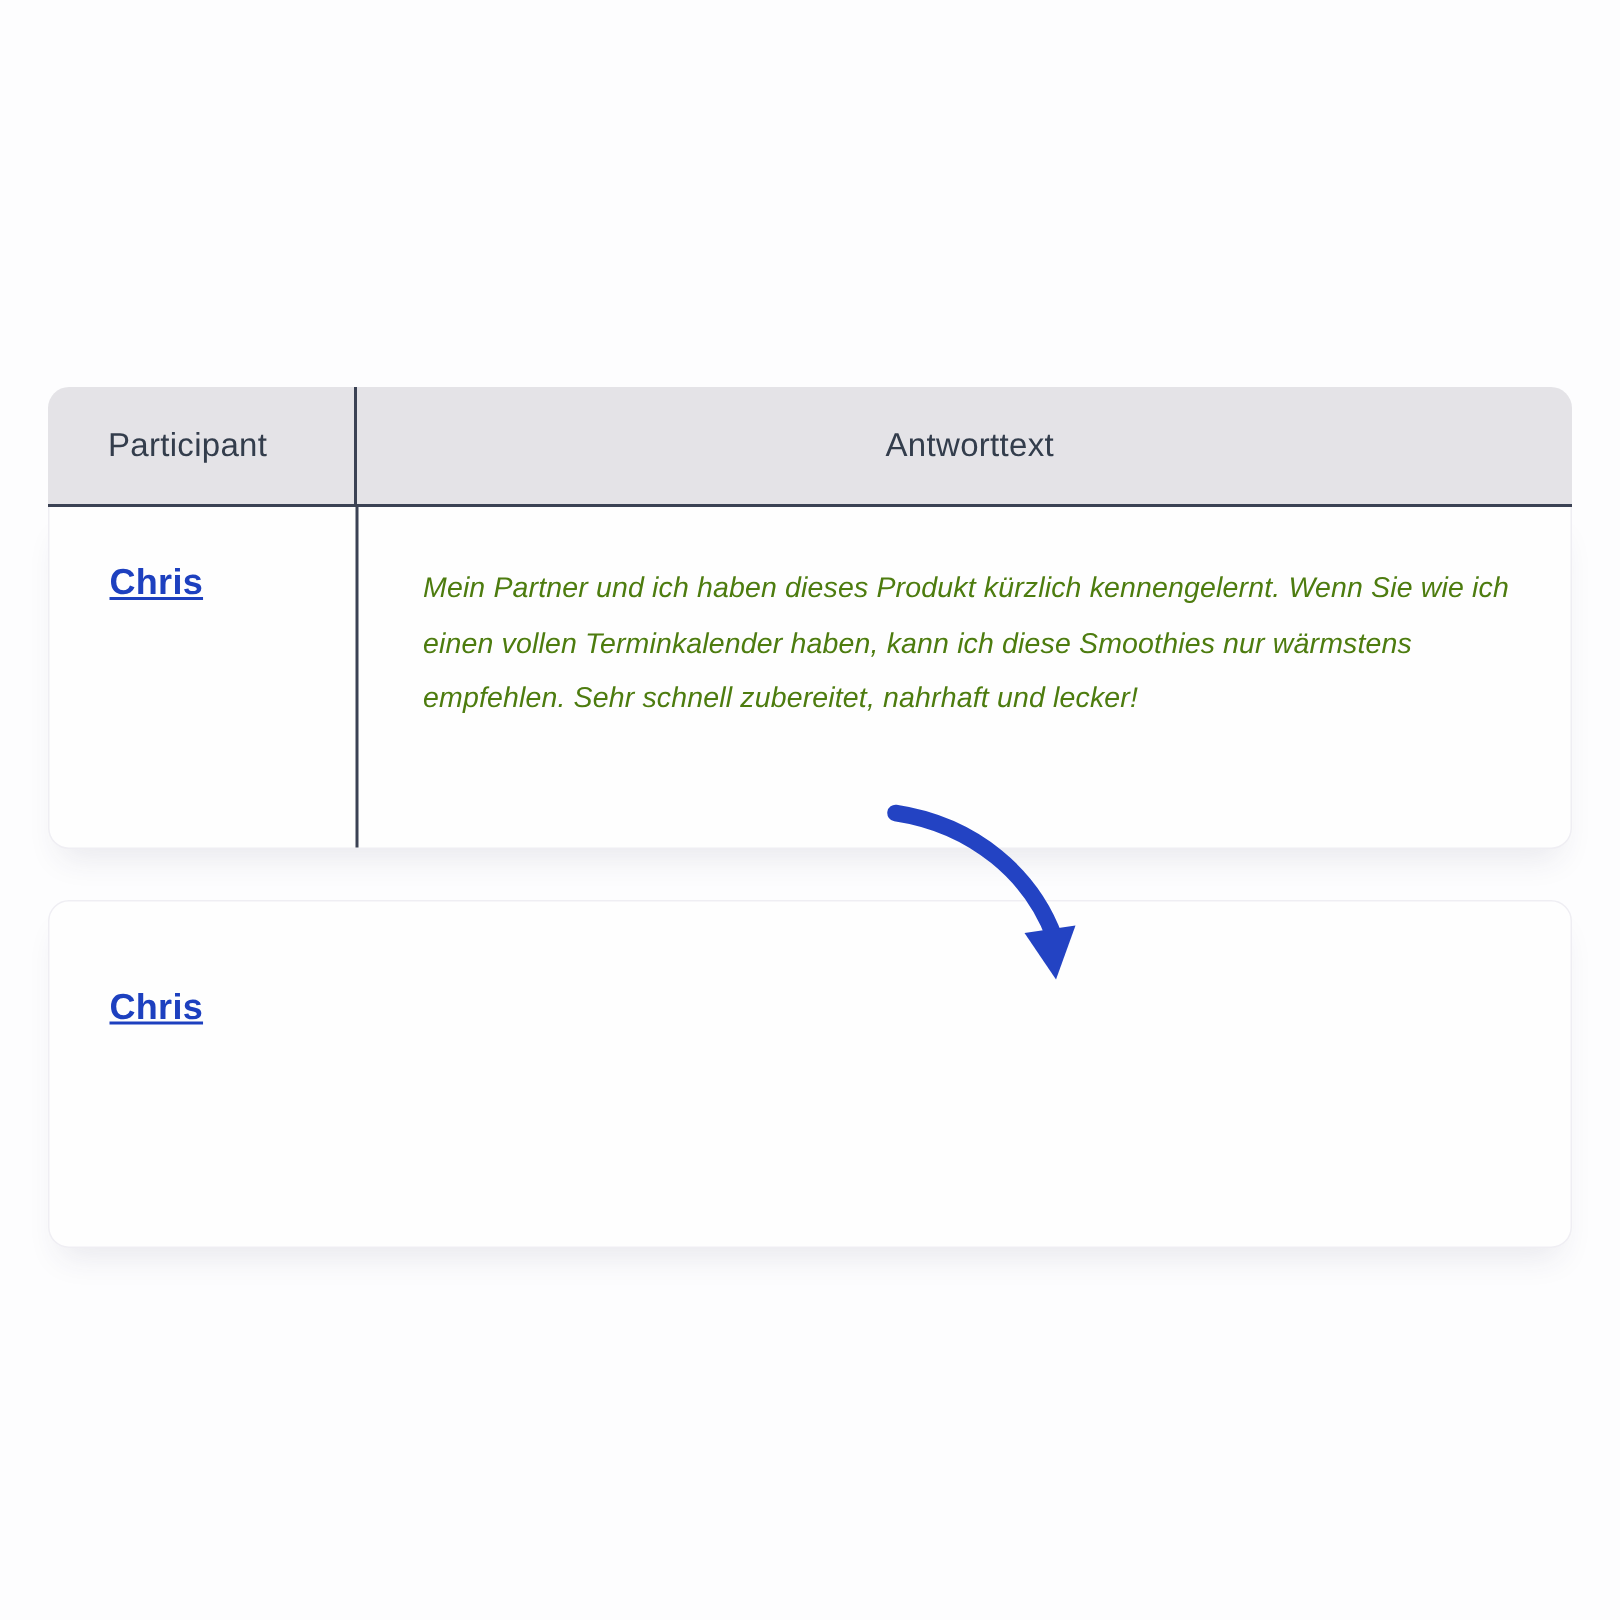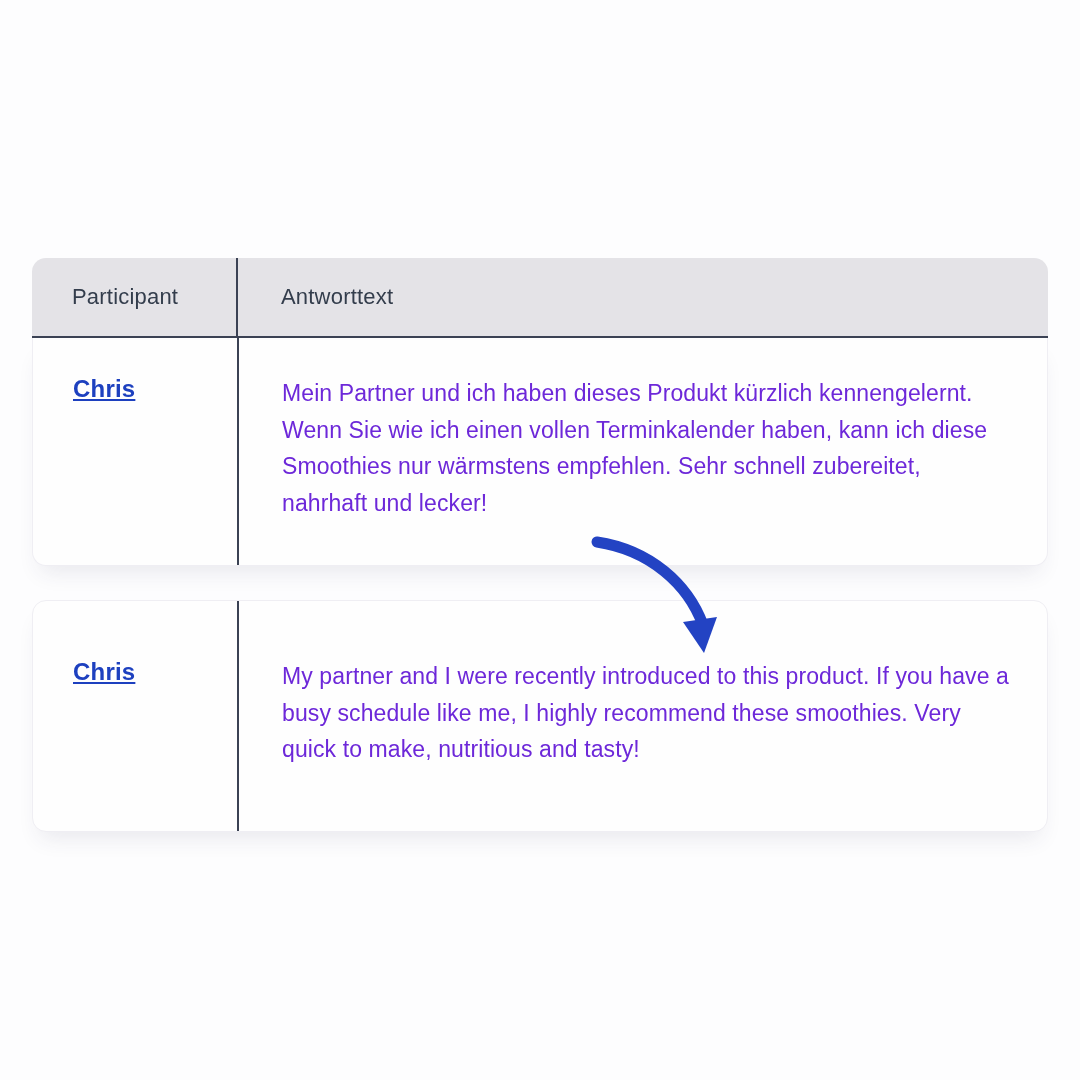--- a/index.html
+++ b/index.html
@@ -66,20 +66,21 @@
     flex: 0 0 204px;
     box-sizing: border-box;
     padding-left: 40px;
   }
   .col-text {
     flex: 1 1 auto;
     border-left: 2px solid #3b4254;
     box-sizing: border-box;
     padding-left: 43px;
     padding-right: 36px;
+    justify-content: center;
   }
   .header-row .col-participant,
   .header-row .col-text {
     display: flex;
     align-items: center;
   }
   .header-label {
     font-size: 22px;
     color: #333d4c;
     letter-spacing: 0.2px;
@@ -96,25 +97,26 @@
   }
   .participant-name {
     font-size: 24px;
     font-weight: bold;
     color: #1d40bf;
     letter-spacing: 0.2px;
     text-decoration: underline;
   }
   .answer-text {
     margin: 0;
-    font-size: 23px;
+    font-size: 19px;
     line-height: 36.5px;
-    color: #6d28d9;
+    color: #4d7c0f;
     max-width: 740px;
     letter-spacing: 0.1px;
+    font-style: italic;
   }
 
   
   .arrow-wrap {
     position: absolute;
     left: 553px;
     top: 524px;
     width: 190px;
     height: 150px;
     z-index: 5;
@@ -142,23 +144,20 @@
       <div class="col-text">
         <p class="answer-text">Mein Partner und ich haben dieses Produkt kürzlich kennengelernt. Wenn Sie wie ich einen vollen Terminkalender haben, kann ich diese Smoothies nur wärmstens empfehlen. Sehr schnell zubereitet, nahrhaft und lecker!</p>
       </div>
     </div>
   </section>
 
   <section class="card2">
     <div class="col-participant">
       <span class="participant-name">Chris</span>
     </div>
-    <div class="col-text">
-      <p class="answer-text">My partner and I were recently introduced to this product. If you have a busy schedule like me, I highly recommend these smoothies. Very quick to make, nutritious and tasty!</p>
-    </div>
   </section>
 
   <div class="arrow-wrap">
     <svg width="190" height="150" viewBox="0 0 190 150" xmlns="http://www.w3.org/2000/svg" aria-hidden="true">
       <path d="M 44 18 C 97 26, 135 60, 150 101" fill="none" stroke="#2343c3" stroke-width="11" stroke-linecap="round"></path>
       <polygon points="130,98 164,93 151,129" fill="#2343c3"></polygon>
     </svg>
   </div>
 
 </div>

